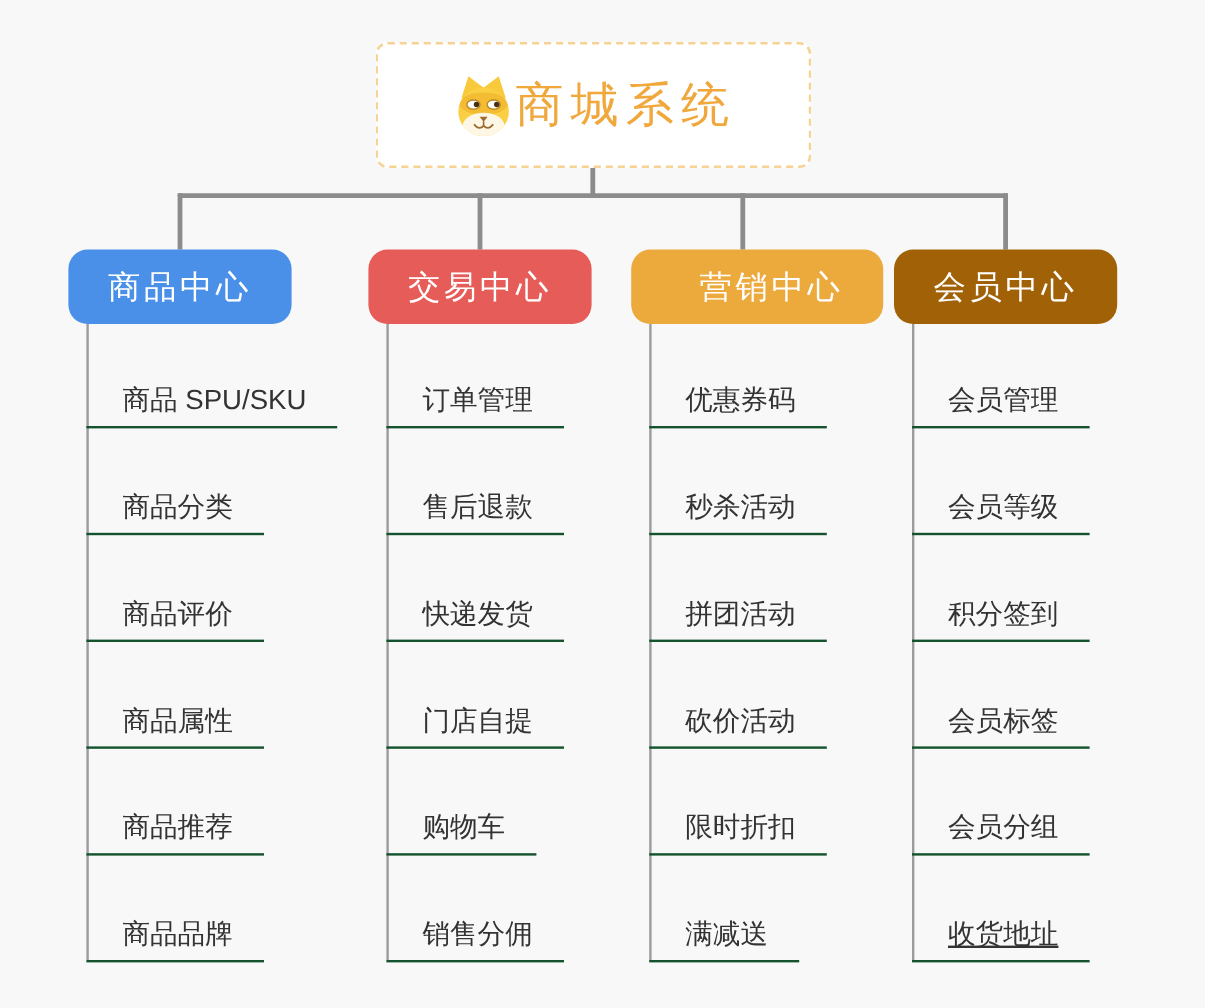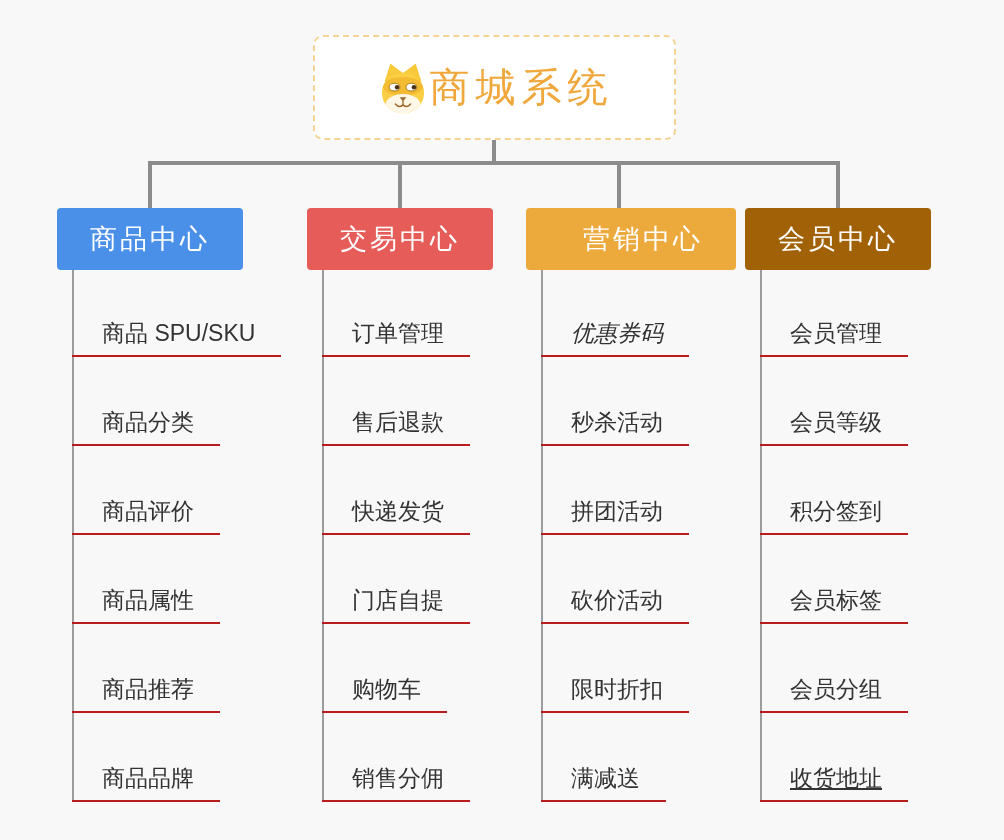--- a/index.html
+++ b/index.html
@@ -39,21 +39,21 @@
   .conn { position: absolute; background: #8c8c8c; }
   .conn-root-stub { left: 492px; top: 140px; width: 4px; height: 23px; }
   .conn-hline     { left: 148px; top: 161px; width: 692px; height: 4px; border-radius: 2px; }
   .conn-drop      { top: 161px; width: 4px; height: 47px; }
 
   
   .branch-header {
     position: absolute;
     top: 208px;
     width: 186px; height: 62px;
-    border-radius: 4px;
+    border-radius: 16px;
     display: flex;
     align-items: center;
     justify-content: center;
     color: #ffffff;
     font-size: 27px;
     letter-spacing: 3px;
     white-space: nowrap;
     cursor: default;
   }
 
@@ -64,21 +64,21 @@
     width: 2px; height: 530px;
     background: #9c9c9c;
   }
   .leaf {
     position: absolute;
     box-sizing: border-box;
     height: 46px;
     display: flex;
     align-items: flex-end;
     padding: 0 26px 6px 30px;
-    border-bottom: 2px solid #b91c1c;
+    border-bottom: 2px solid #14532d;
     font-size: 23px;
     color: #333333;
     white-space: nowrap;
   }
 </style>
 </head>
 <body>
 
 <div class="canvas">
 
@@ -123,21 +123,21 @@
       <div class="trunk" style="left: 322px;"></div>
       <div class="leaf" style="left: 322px; top: 311px;">订单管理</div>
       <div class="leaf" style="left: 322px; top: 400px;">售后退款</div>
       <div class="leaf" style="left: 322px; top: 489px;">快递发货</div>
       <div class="leaf" style="left: 322px; top: 578px;">门店自提</div>
       <div class="leaf" style="left: 322px; top: 667px;">购物车</div>
       <div class="leaf" style="left: 322px; top: 756px; text-align: center;">销售分佣</div>
       <div class="conn conn-drop" style="left: 617px;"></div>
       <div class="branch-header" style="left: 526px; background: rgb(236, 169, 60); padding-left: 24px;">营销中心</div>
       <div class="trunk" style="left: 541px;"></div>
-      <div class="leaf" style="left: 541px; top: 311px; font-style: italic;">优惠券码</div>
+      <div class="leaf" style="left: 541px; top: 311px;">优惠券码</div>
       <div class="leaf" style="left: 541px; top: 400px;">秒杀活动</div>
       <div class="leaf" style="left: 541px; top: 489px;">拼团活动</div>
       <div class="leaf" style="left: 541px; top: 578px;">砍价活动</div>
       <div class="leaf" style="left: 541px; top: 667px;">限时折扣</div>
       <div class="leaf" style="left: 541px; top: 756px;">满减送</div>
       <div class="conn conn-drop" style="left: 836px;"></div>
       <div class="branch-header" style="left: 745px; background: #a16207;">会员中心</div>
       <div class="trunk" style="left: 760px;"></div>
       <div class="leaf" style="left: 760px; top: 311px;">会员管理</div>
       <div class="leaf" style="left: 760px; top: 400px;">会员等级</div>

